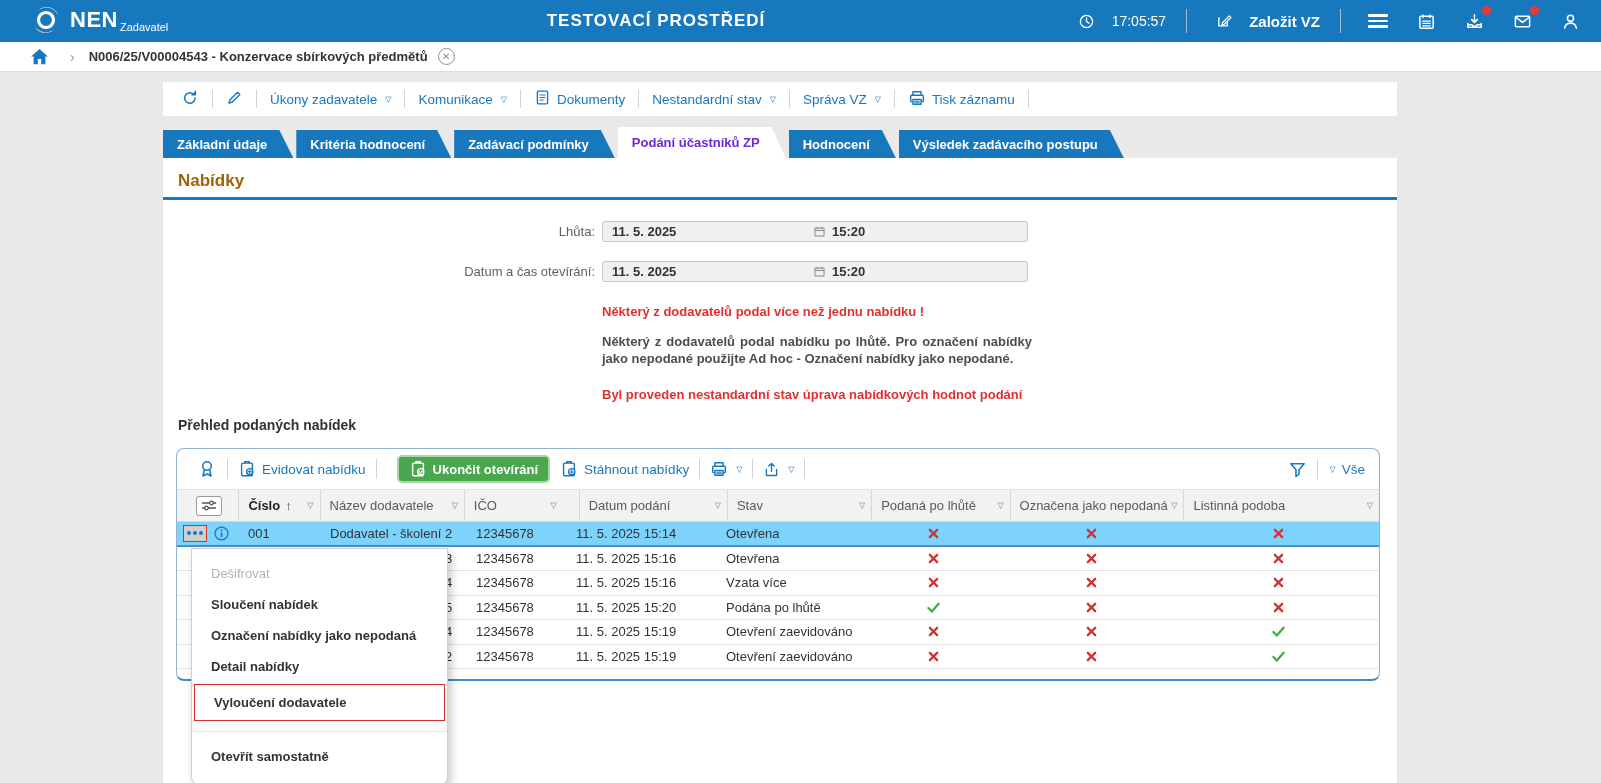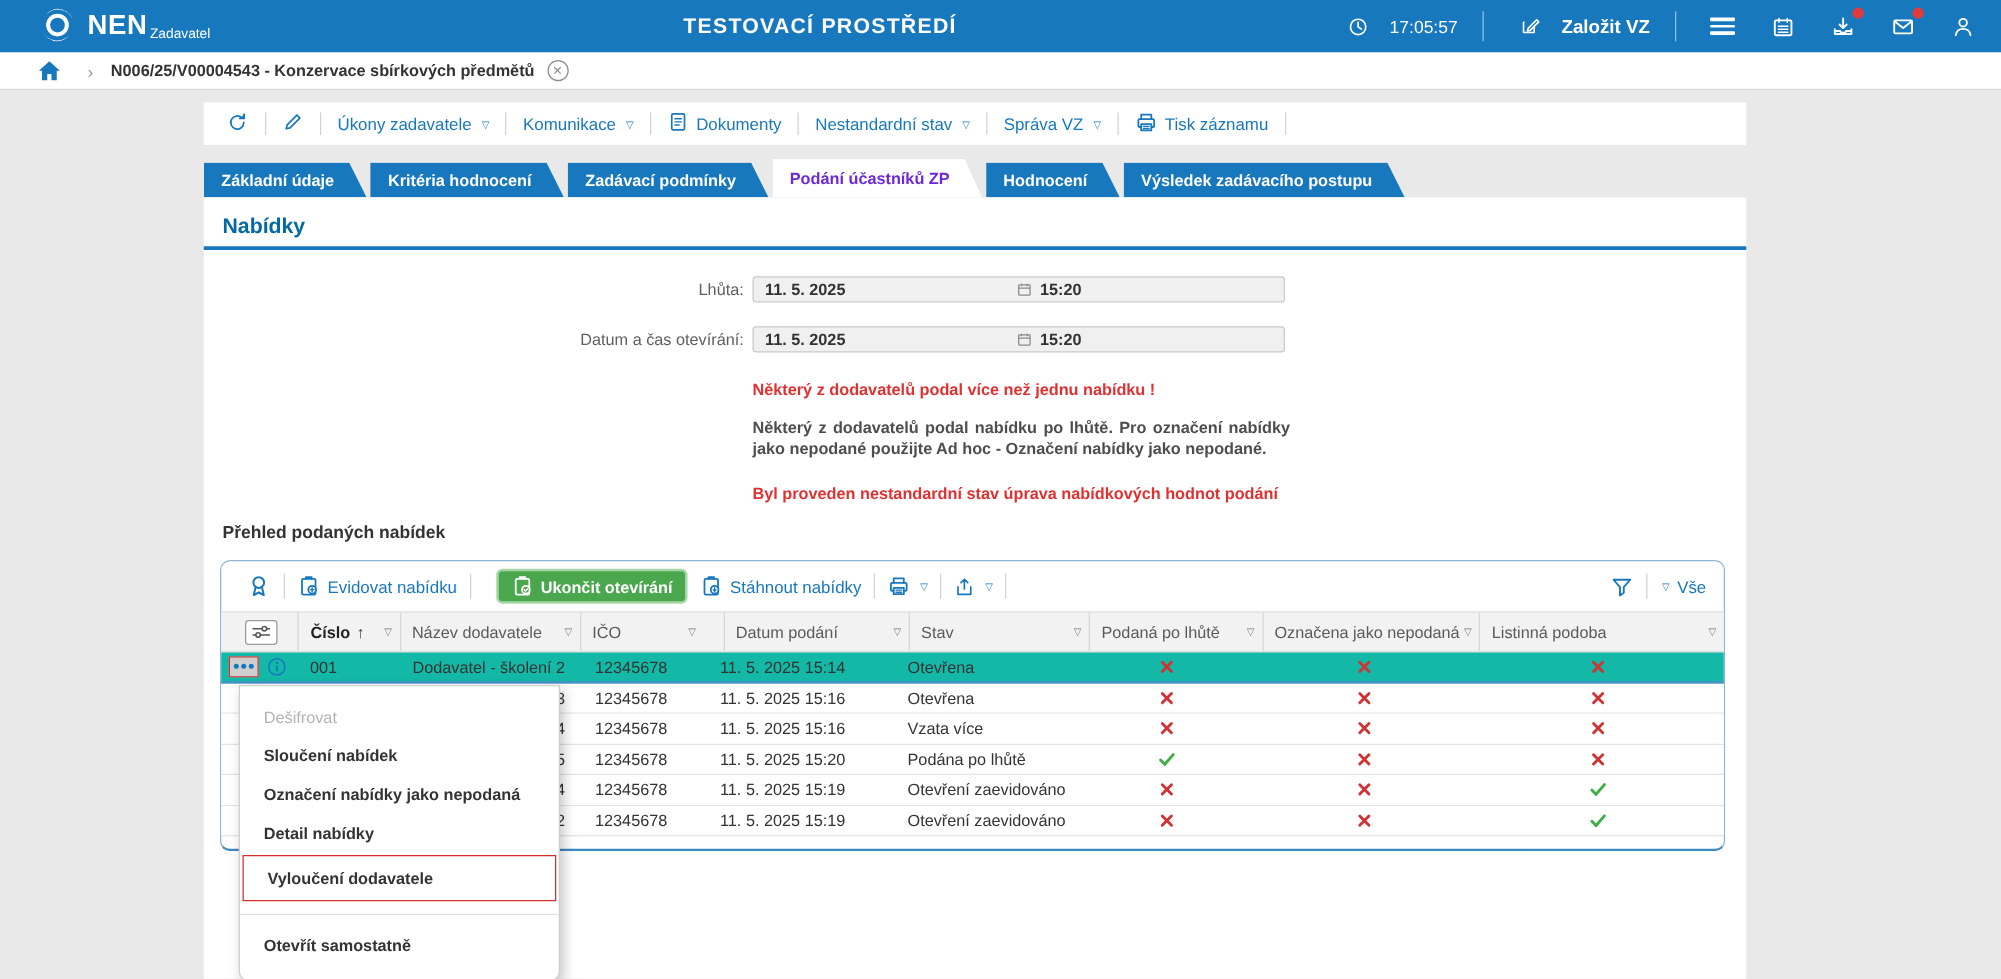--- a/index.html
+++ b/index.html
@@ -51,21 +51,21 @@
   .tabs { position:absolute; left:163px; top:127px; height:31px; display:flex;
     align-items:flex-end; gap:3px; }
   .tab { height:28px; background:#1878be; color:#fff; font-size:13px; font-weight:bold;
     display:flex; align-items:center; padding:0 26px 0 14px; cursor:pointer;
     clip-path:polygon(0 0, calc(100% - 14px) 0, 100% 100%, 0 100%); white-space:nowrap; }
   .tab.active { height:31px; background:#fff; color:#6d28d9; }
 
   
   .card { position:absolute; left:163px; top:158px; width:1234px; height:625px;
     background:#fff; }
-  .sec-title { position:absolute; left:15px; top:13px; font-size:17px; font-weight:bold; color:#0369a1; }
+  .sec-title { position:absolute; left:15px; top:13px; font-size:17px; font-weight:bold; color:#a16207; }
   .sec-underline { position:absolute; left:0; top:39px; width:1234px; height:3px; background:#1878be; }
 
   .field-row { position:absolute; left:0; width:1060px; height:21px; }
   .field-label { position:absolute; right:628px; top:3px; font-size:13px; color:#5f5f5f; white-space:nowrap; }
   .field-box { position:absolute; left:439px; top:0; width:426px; height:21px;
     background:#f0f0f0; border:1px solid #c9c9c9; border-radius:3px;
     display:flex; align-items:center; font-size:13px; font-weight:bold; color:#333; }
   .field-date { padding-left:9px; }
   .field-time-group { position:absolute; left:210px; display:flex; align-items:center; gap:6px; }
 
@@ -93,21 +93,21 @@
   .th { height:100%; display:flex; align-items:center; padding:0 6px 0 9px; position:relative; }
   .th + .th { border-left:1px solid #d6d6d6; }
   .th .th-caret { margin-left:auto; font-size:8px; color:#777; }
   .th-cislo { font-weight:bold; color:#222; }
   .sort-arrow { font-size:13px; color:#444; margin-left:5px; }
   .col-settings { width:26px; height:20px; border:1px solid #9a9a9a; border-radius:3px;
     display:flex; align-items:center; justify-content:center; margin:0 auto; background:#fff; cursor:pointer; }
 
   .trow { display:flex; height:24.5px; align-items:center; font-size:13px; color:#333;
     border-bottom:1px solid #e4e4e4; background:#fff; }
-  .trow.selected { background:#14b8a6; border-bottom:2px solid #4a8fc7; }
+  .trow.selected { background:#7dd3fc; border-bottom:2px solid #4a8fc7; }
   .td { padding:0 6px 0 9px; overflow:hidden; white-space:nowrap; }
   .td.center { display:flex; justify-content:center; padding:0; }
   .td.icons { display:flex; align-items:center; gap:6px; padding-left:6px; }
   .dots-btn { width:24px; height:17px; background:#cfcfcf; border:1px solid #d32f2f;
     display:flex; align-items:center; justify-content:center; gap:2px; cursor:pointer; }
   .dots-btn i { width:4px; height:4px; border-radius:50%; background:#1878be; }
 
   
   .ctx-menu { position:absolute; left:191px; top:548px; width:257px;
     background:#fff; border:1px solid #cfcfcf; border-radius:0 0 8px 8px;

